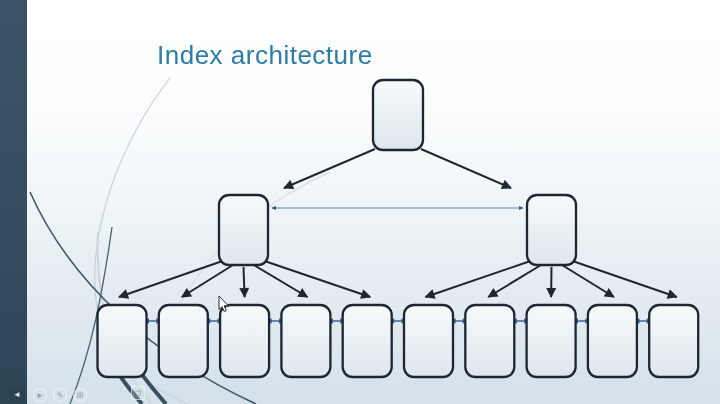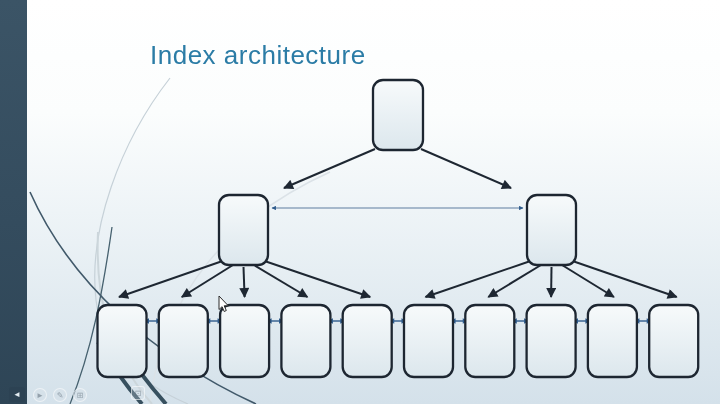--- a/index.html
+++ b/index.html
@@ -7,21 +7,21 @@
     position:relative;width:720px;height:404px;overflow:hidden;
     font-family:"Liberation Sans",sans-serif;
     background:linear-gradient(180deg,#ffffff 0%,#fbfdfd 28%,#eaf1f5 60%,#d4e1ea 100%);
   }
   .side-bar{
     position:absolute;left:0;top:0;width:27px;height:404px;
     background:linear-gradient(180deg,#3b5466 0%,#344c5e 55%,#2e4556 100%);
   }
   .deco-svg,.diagram-svg,.cursor-svg{position:absolute;left:0;top:0;}
   .slide-title{
-    position:absolute;left:150px;top:40px;
+    position:absolute;left:157px;top:40px;
     font-size:26px;font-weight:400;letter-spacing:0.5px;color:#2b7ca6;
     white-space:nowrap;
   }
   .back-btn{
     position:absolute;left:9px;top:387px;width:16px;height:15px;
     background:#2c4253;border-radius:3px;color:#e3ecf2;
     font-size:8px;line-height:15px;text-align:center;cursor:pointer;
   }
   .ghost-btn{
     position:absolute;top:388px;width:14px;height:14px;border-radius:50%;

